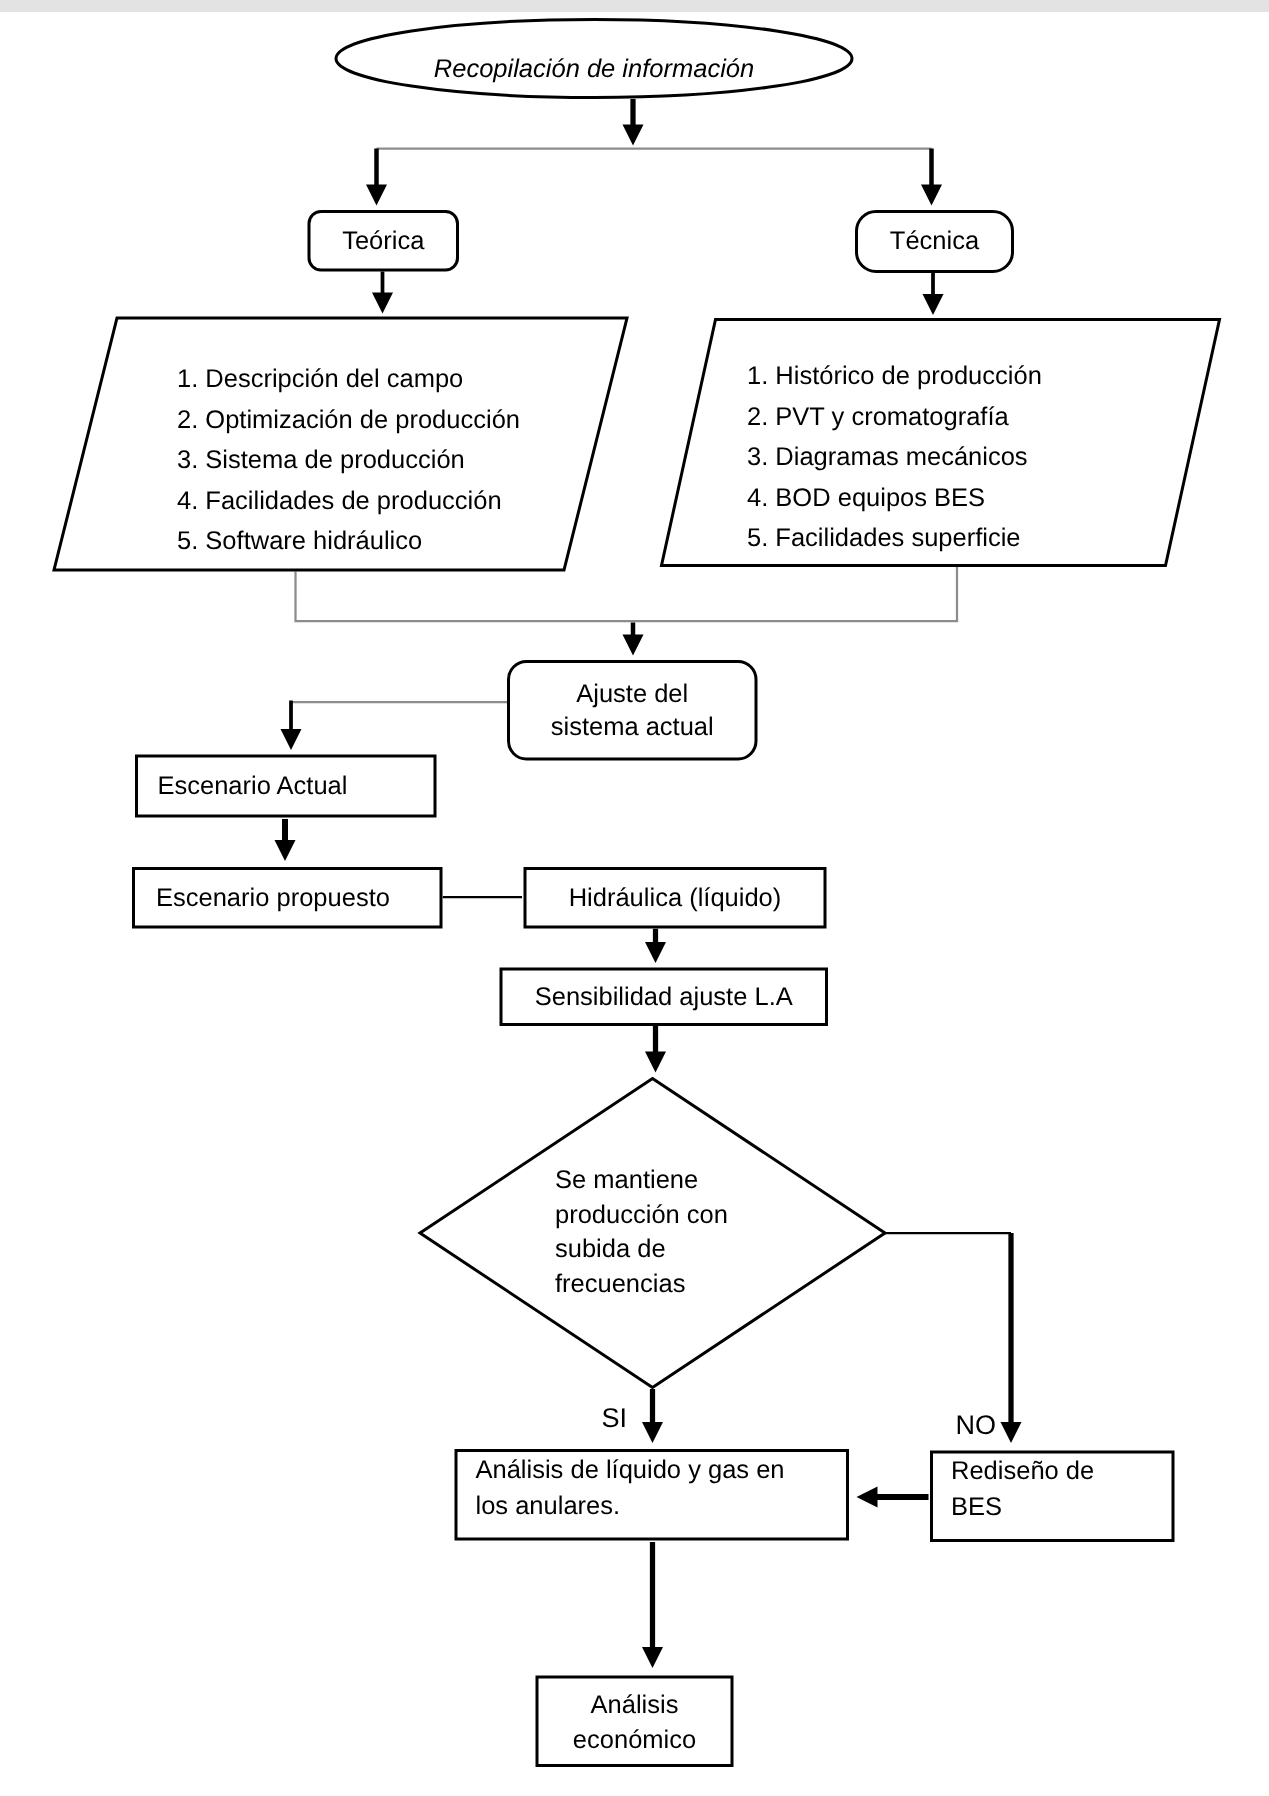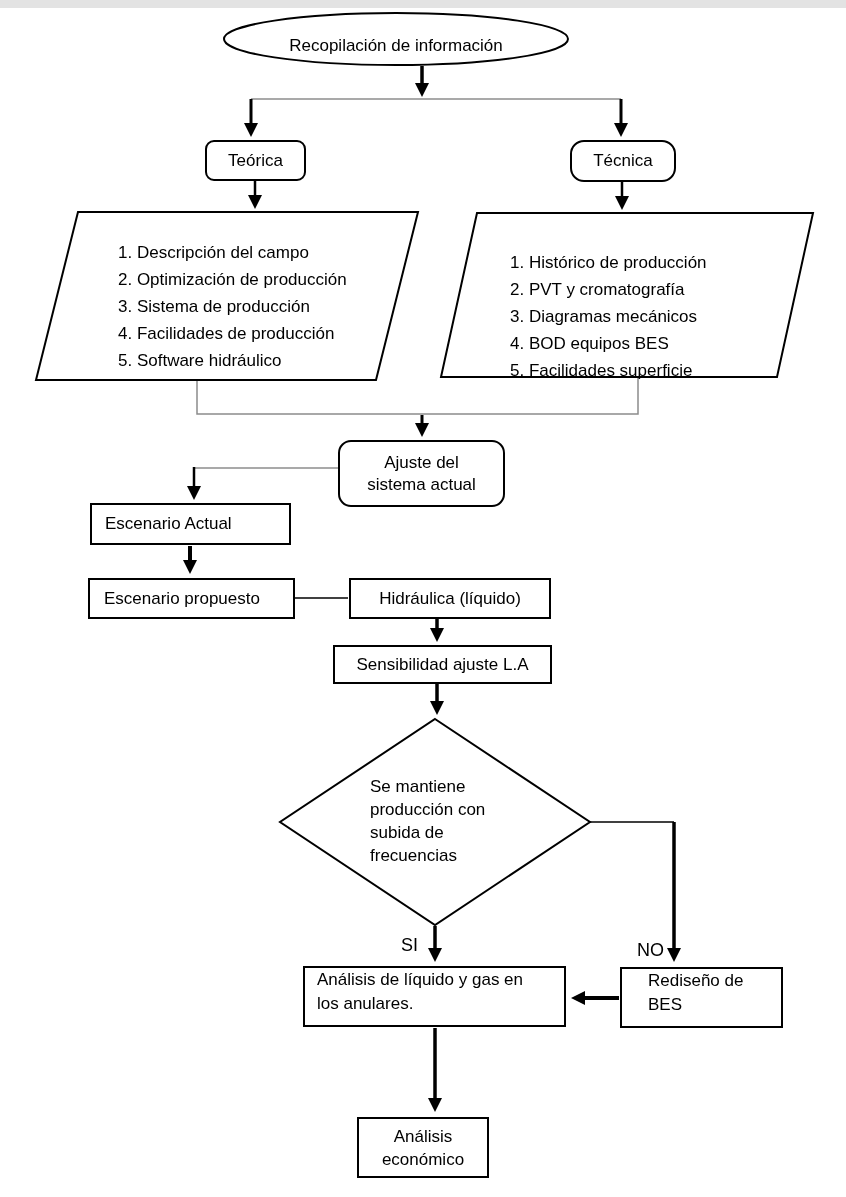--- a/index.html
+++ b/index.html
@@ -61,37 +61,37 @@
     <line x1="435" y1="926" x2="435" y2="958" stroke="#000" stroke-width="3.5" marker-end="url(#ah)"></line>
     <line x1="619" y1="998" x2="575" y2="998" stroke="#000" stroke-width="4" marker-end="url(#ah)"></line>
     <line x1="435" y1="1028" x2="435" y2="1108" stroke="#000" stroke-width="3.5" marker-end="url(#ah)"></line>
 
     <ellipse cx="396" cy="39" rx="172" ry="26" fill="#fff" stroke="#000" stroke-width="2"></ellipse>
     <polygon points="78,212 418,212 376,380 36,380" fill="#fff" stroke="#000" stroke-width="2"></polygon>
     <polygon points="477,213 813,213 777,377 441,377" fill="#fff" stroke="#000" stroke-width="2"></polygon>
     <polygon points="435,719 590,822 435,925 280,822" fill="#fff" stroke="#000" stroke-width="2"></polygon>
   </svg>
 
-  <div class="overlay" style="left:226px; top:14px; width:340px; height:62px; display:flex; align-items:center; justify-content:center;">Recopilación de información</div>
+  <div class="overlay" style="left:226px; top:14px; width:340px; height:62px; display:flex; align-items:center; justify-content:center;font-style:italic;">Recopilación de información</div>
 
   <div class="node rounded" style="left:205px; top:140px; width:101px; height:41px;">
     <span>Teórica</span>
   </div>
   <div class="node rounded" style="left:570px; top:140px; width:106px; height:42px;border-radius:14px;">
     <span>Técnica</span>
   </div>
 
   <div class="overlay list" style="left:118px; top:239px;">
     <div>1. Descripción del campo</div>
     <div>2. Optimización de producción</div>
     <div>3. Sistema de producción</div>
     <div>4. Facilidades de producción</div>
     <div>5. Software hidráulico</div>
   </div>
-  <div class="overlay list" style="left:510px; top:237px;margin-top:12px;">
+  <div class="overlay list" style="left:498px; top:237px;">
     <div>1. Histórico de producción</div>
     <div>2. PVT y cromatografía</div>
     <div>3. Diagramas mecánicos</div>
     <div>4. BOD equipos BES</div>
     <div>5. Facilidades superficie</div>
   </div>
 
   <div class="node rounded-lg col" style="left:338px; top:440px; width:167px; height:67px;">
     <span>Ajuste del</span>
     <span>sistema actual</span>
@@ -121,21 +121,21 @@
   </div>
 
   <span class="edge-label" style="left:401px; top:936px;">SI</span>
   <span class="edge-label" style="left:637px; top:941px;">NO</span>
 
   <div class="node col left-text lh24" style="left:303px; top:966px; width:263px; height:61px; padding-left:12px; align-items:flex-start;">
     <span>Análisis de líquido y gas en</span>
     <span>los anulares.</span>
   </div>
 
-  <div class="node col left-text lh24" style="left:620px; top:967px; width:163px; height:61px; padding-left:26px; align-items:flex-start;">
+  <div class="node col left-text lh24" style="left:620px; top:967px; width:163px; height:61px; padding-left:12px; align-items:flex-start;">
     <span>Rediseño de</span>
     <span>BES</span>
   </div>
 
   <div class="node col lh23" style="left:357px; top:1117px; width:132px; height:61px; border-width:2px;">
     <span>Análisis</span>
     <span>económico</span>
   </div>
 
 </div>

